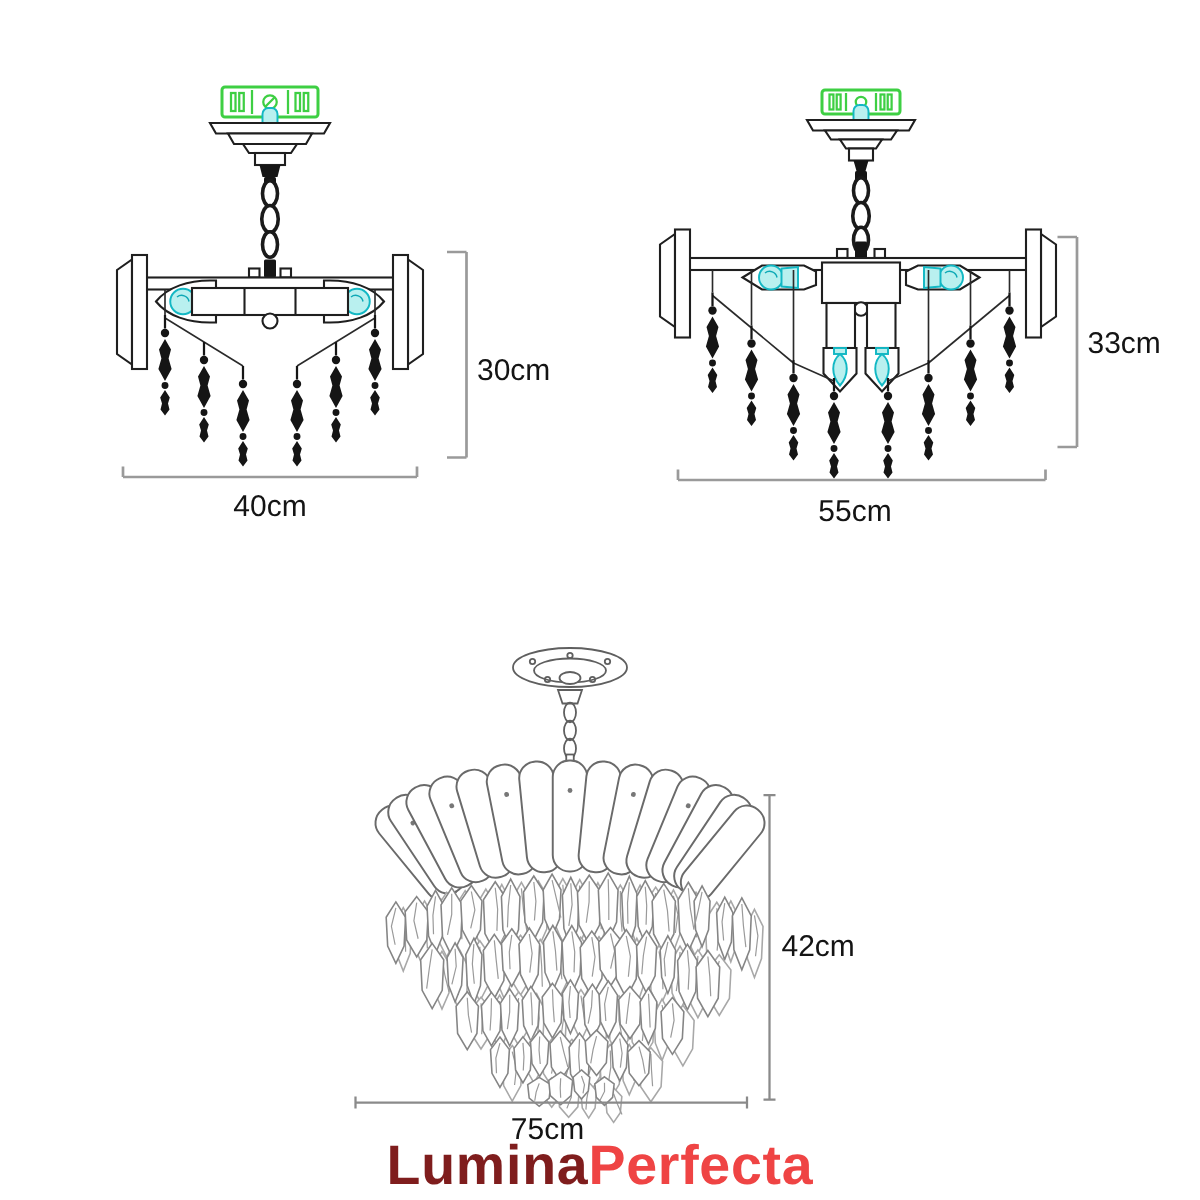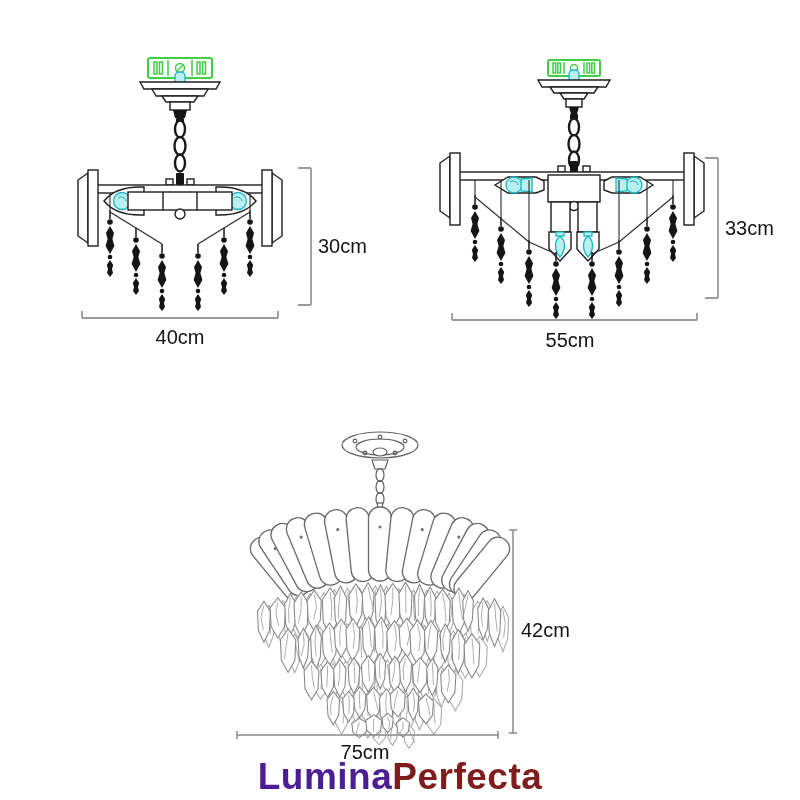--- a/index.html
+++ b/index.html
@@ -521,16 +521,16 @@
       <path class="dimc" d="M294,115 h8 M298,115 v203 M294,318 h8"></path>
       <text class="dim-label" x="306" y="222">42cm</text>
     </g>
     <g>
       <path class="dimc" d="M22,316 v8 M22,320 h261 M283,316 v8"></path>
       <text class="dim-label" x="150" y="344" text-anchor="middle">75cm</text>
     </g>
   </svg>
 
   <div class="logo">
-    <span style="color: #4c1d95;">Lumina</span><span style="color: #7f1d1d;">Perfecta</span>
+    <span style="color: #7f1d1d;">Lumina</span><span style="color: #ef4444;">Perfecta</span>
   </div>
 
 </div>
 
 </body></html>

